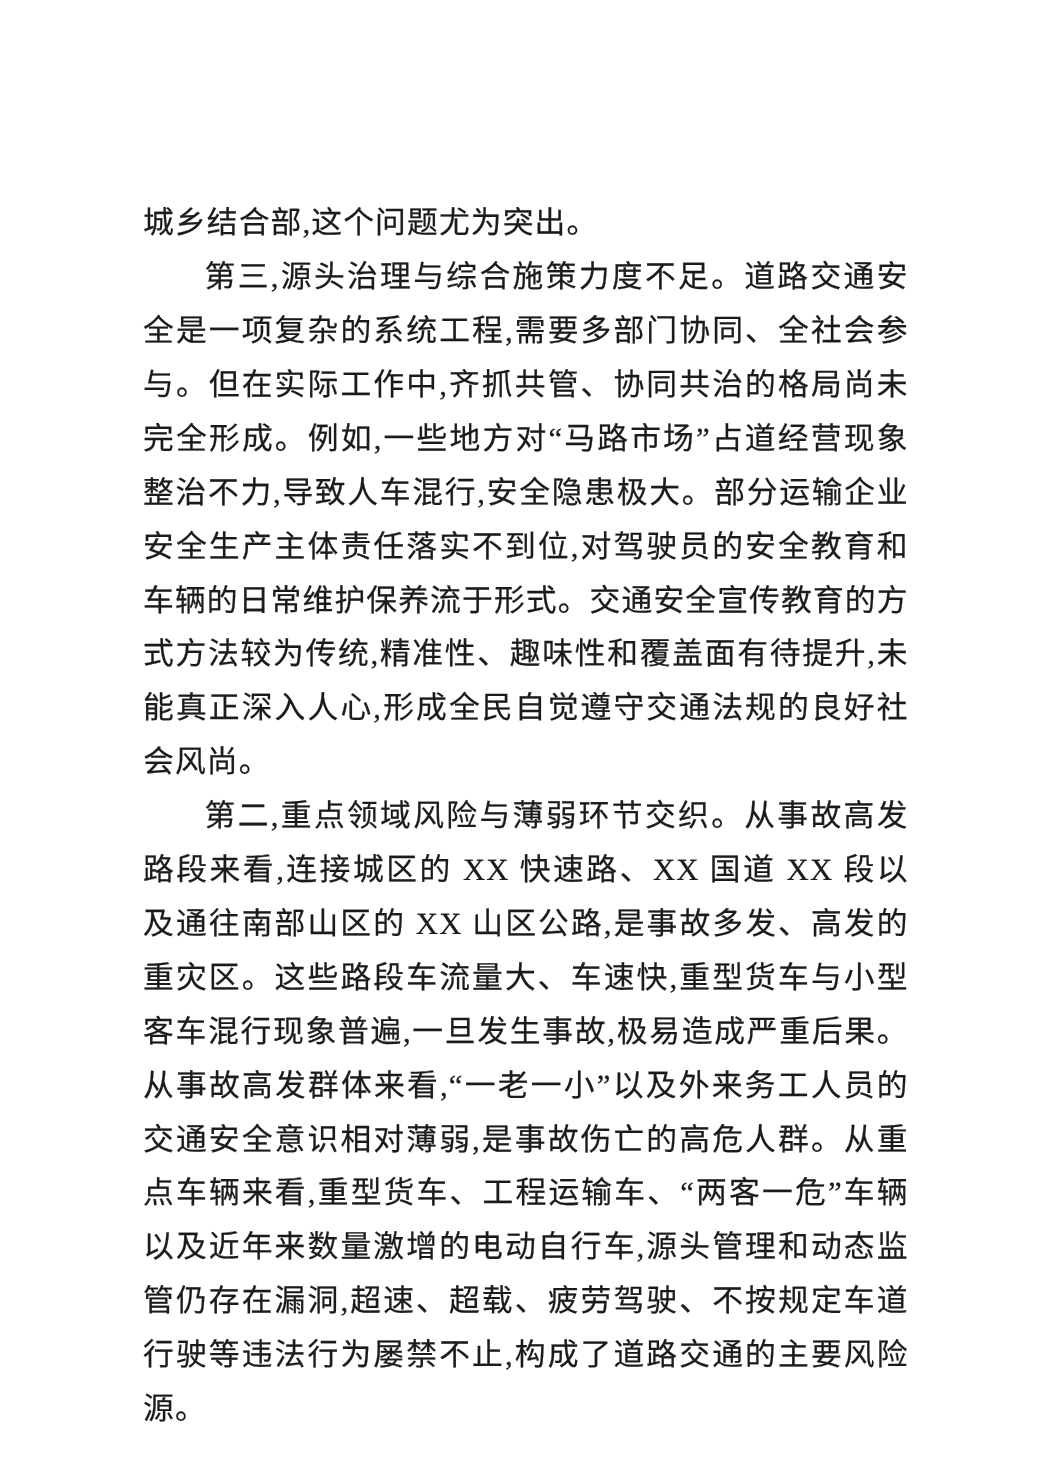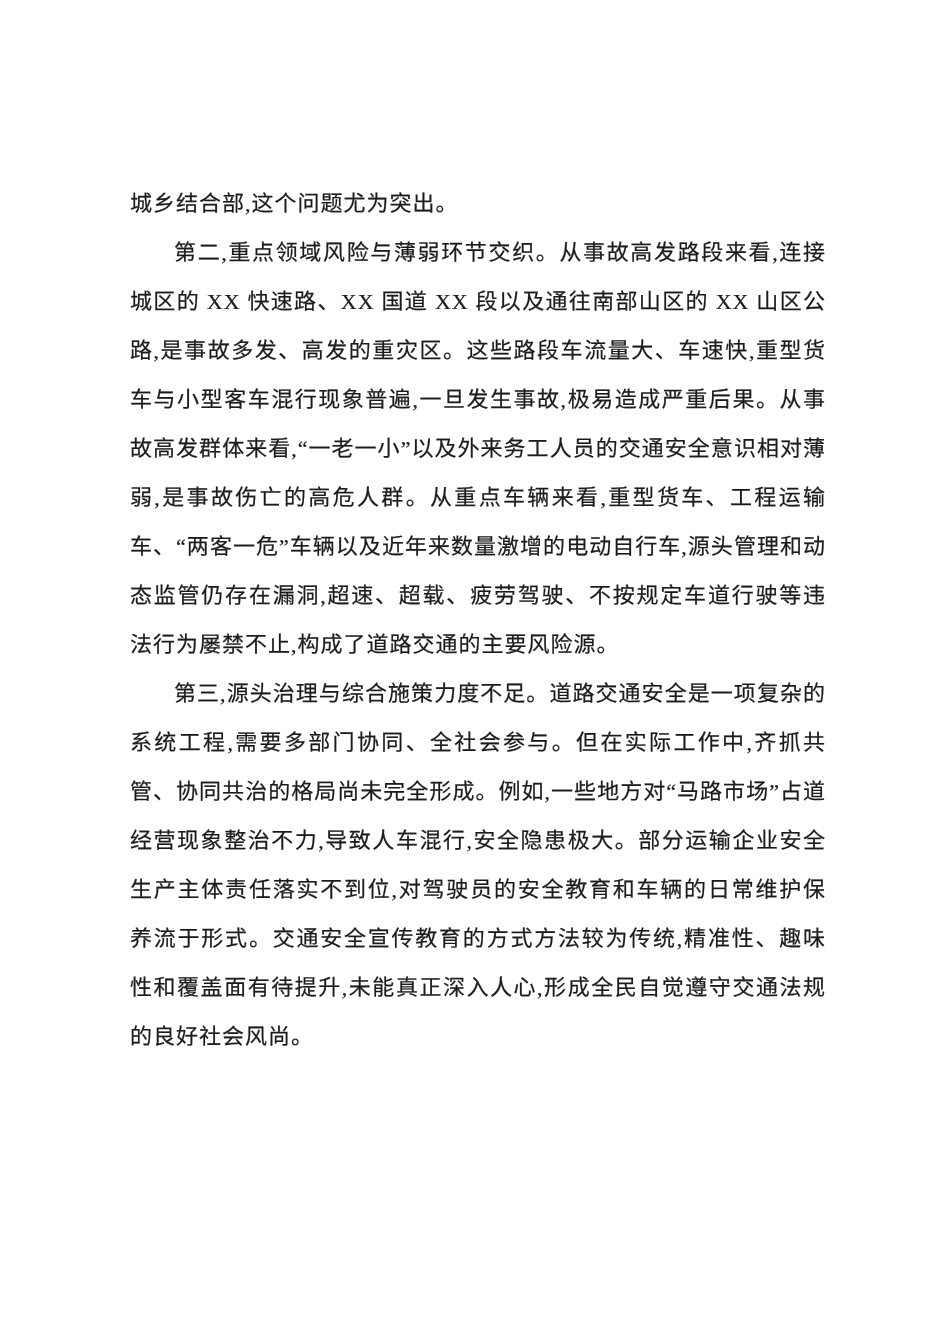--- a/index.html
+++ b/index.html
@@ -15,21 +15,21 @@
     background: #ffffff;
     overflow: hidden;
     font-family: "Liberation Serif", "DejaVu Serif", serif;
   }
   .body-text {
     position: absolute;
     top: 179px;               
     left: 130px;
     width: 696px;             
     color: #1b1b1b;
-    font-size: 22px;
+    font-size: 28px;
     line-height: 49px;
     letter-spacing: 1px;
     text-align: justify;
     text-align-last: left;
     -webkit-text-stroke: 0.2px #1b1b1b;
   }
   .body-text p {
     margin: 0;
     padding: 0;
     text-indent: 0;
@@ -37,16 +37,16 @@
   .body-text p.indent {
     text-indent: 2em;
   }
 </style>
 </head>
 <body>
 
 <div class="page">
   <div class="body-text">
     <p>城乡结合部,这个问题尤为突出。</p>
+    <p class="indent">第三,源头治理与综合施策力度不足。道路交通安全是一项复杂的系统工程,需要多部门协同、全社会参与。但在实际工作中,齐抓共管、协同共治的格局尚未完全形成。例如,一些地方对“马路市场”占道经营现象整治不力,导致人车混行,安全隐患极大。部分运输企业安全生产主体责任落实不到位,对驾驶员的安全教育和车辆的日常维护保养流于形式。交通安全宣传教育的方式方法较为传统,精准性、趣味性和覆盖面有待提升,未能真正深入人心,形成全民自觉遵守交通法规的良好社会风尚。</p>
     <p class="indent">第二,重点领域风险与薄弱环节交织。从事故高发路段来看,连接城区的 XX 快速路、XX 国道 XX 段以及通往南部山区的 XX 山区公路,是事故多发、高发的重灾区。这些路段车流量大、车速快,重型货车与小型客车混行现象普遍,一旦发生事故,极易造成严重后果。从事故高发群体来看,“一老一小”以及外来务工人员的交通安全意识相对薄弱,是事故伤亡的高危人群。从重点车辆来看,重型货车、工程运输车、“两客一危”车辆以及近年来数量激增的电动自行车,源头管理和动态监管仍存在漏洞,超速、超载、疲劳驾驶、不按规定车道行驶等违法行为屡禁不止,构成了道路交通的主要风险源。</p>
-    <p class="indent">第三,源头治理与综合施策力度不足。道路交通安全是一项复杂的系统工程,需要多部门协同、全社会参与。但在实际工作中,齐抓共管、协同共治的格局尚未完全形成。例如,一些地方对“马路市场”占道经营现象整治不力,导致人车混行,安全隐患极大。部分运输企业安全生产主体责任落实不到位,对驾驶员的安全教育和车辆的日常维护保养流于形式。交通安全宣传教育的方式方法较为传统,精准性、趣味性和覆盖面有待提升,未能真正深入人心,形成全民自觉遵守交通法规的良好社会风尚。</p>
   </div>
 </div>
 
 </body></html>

